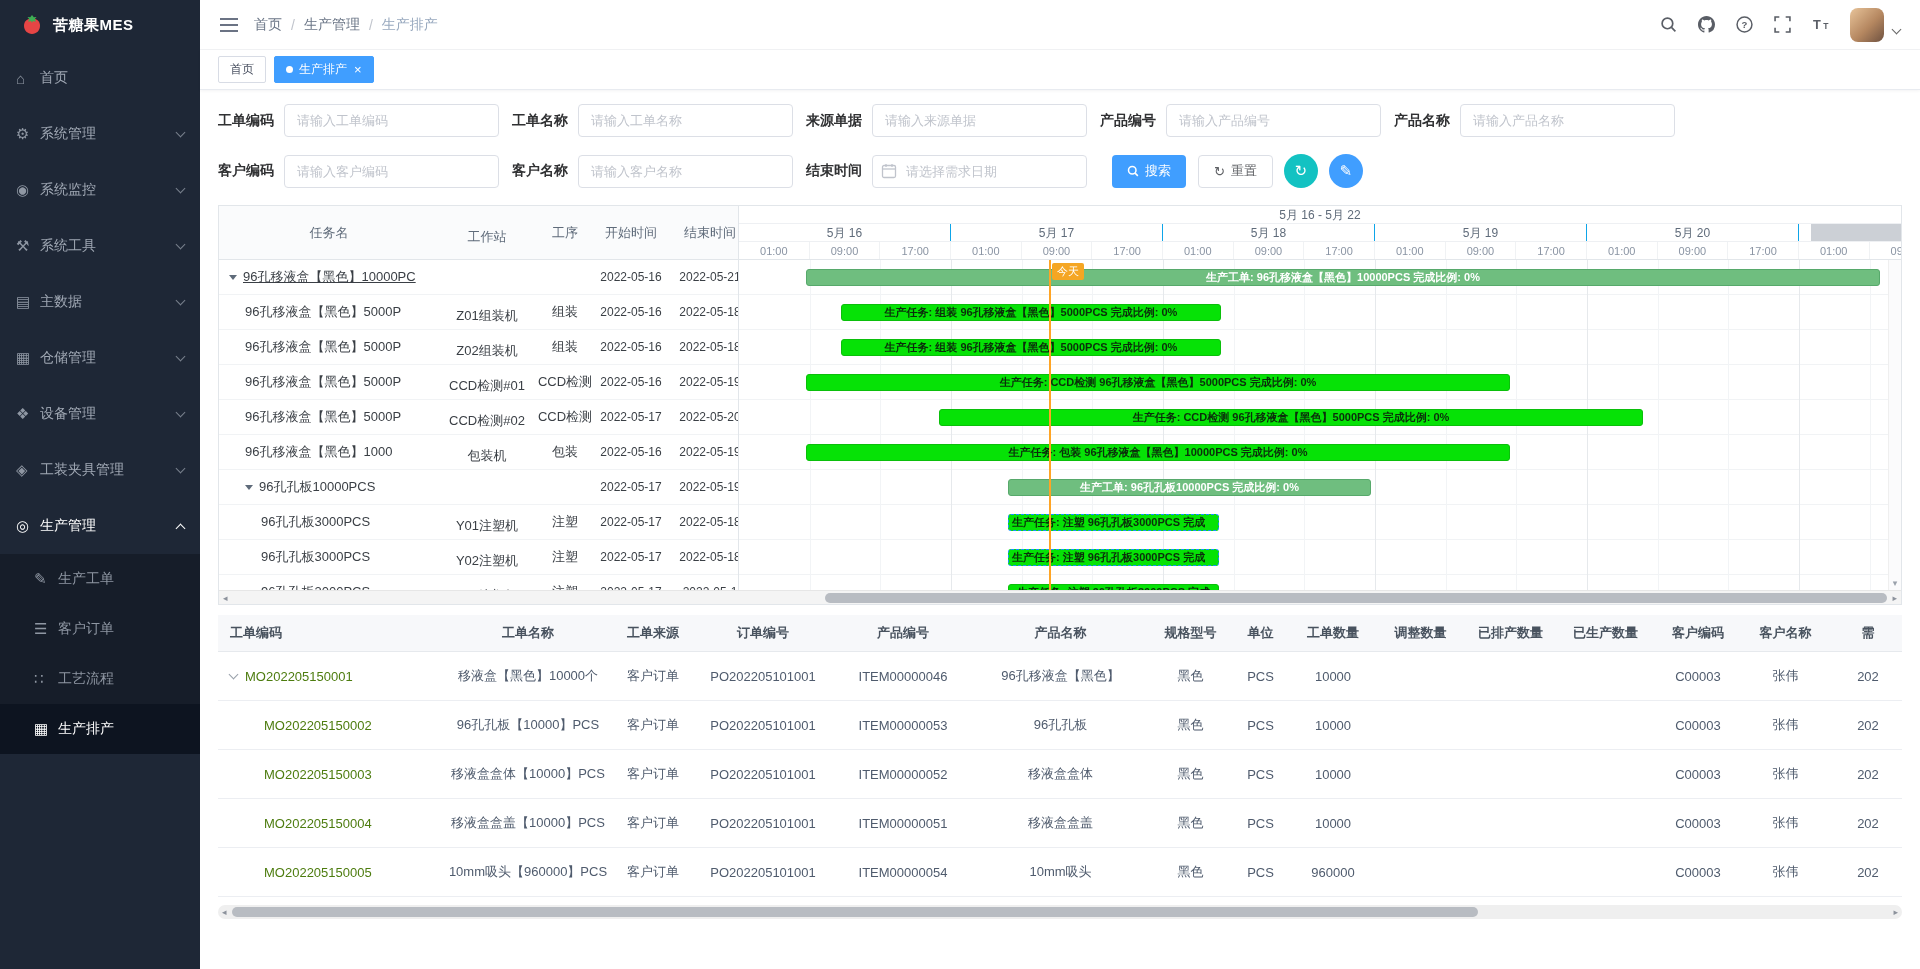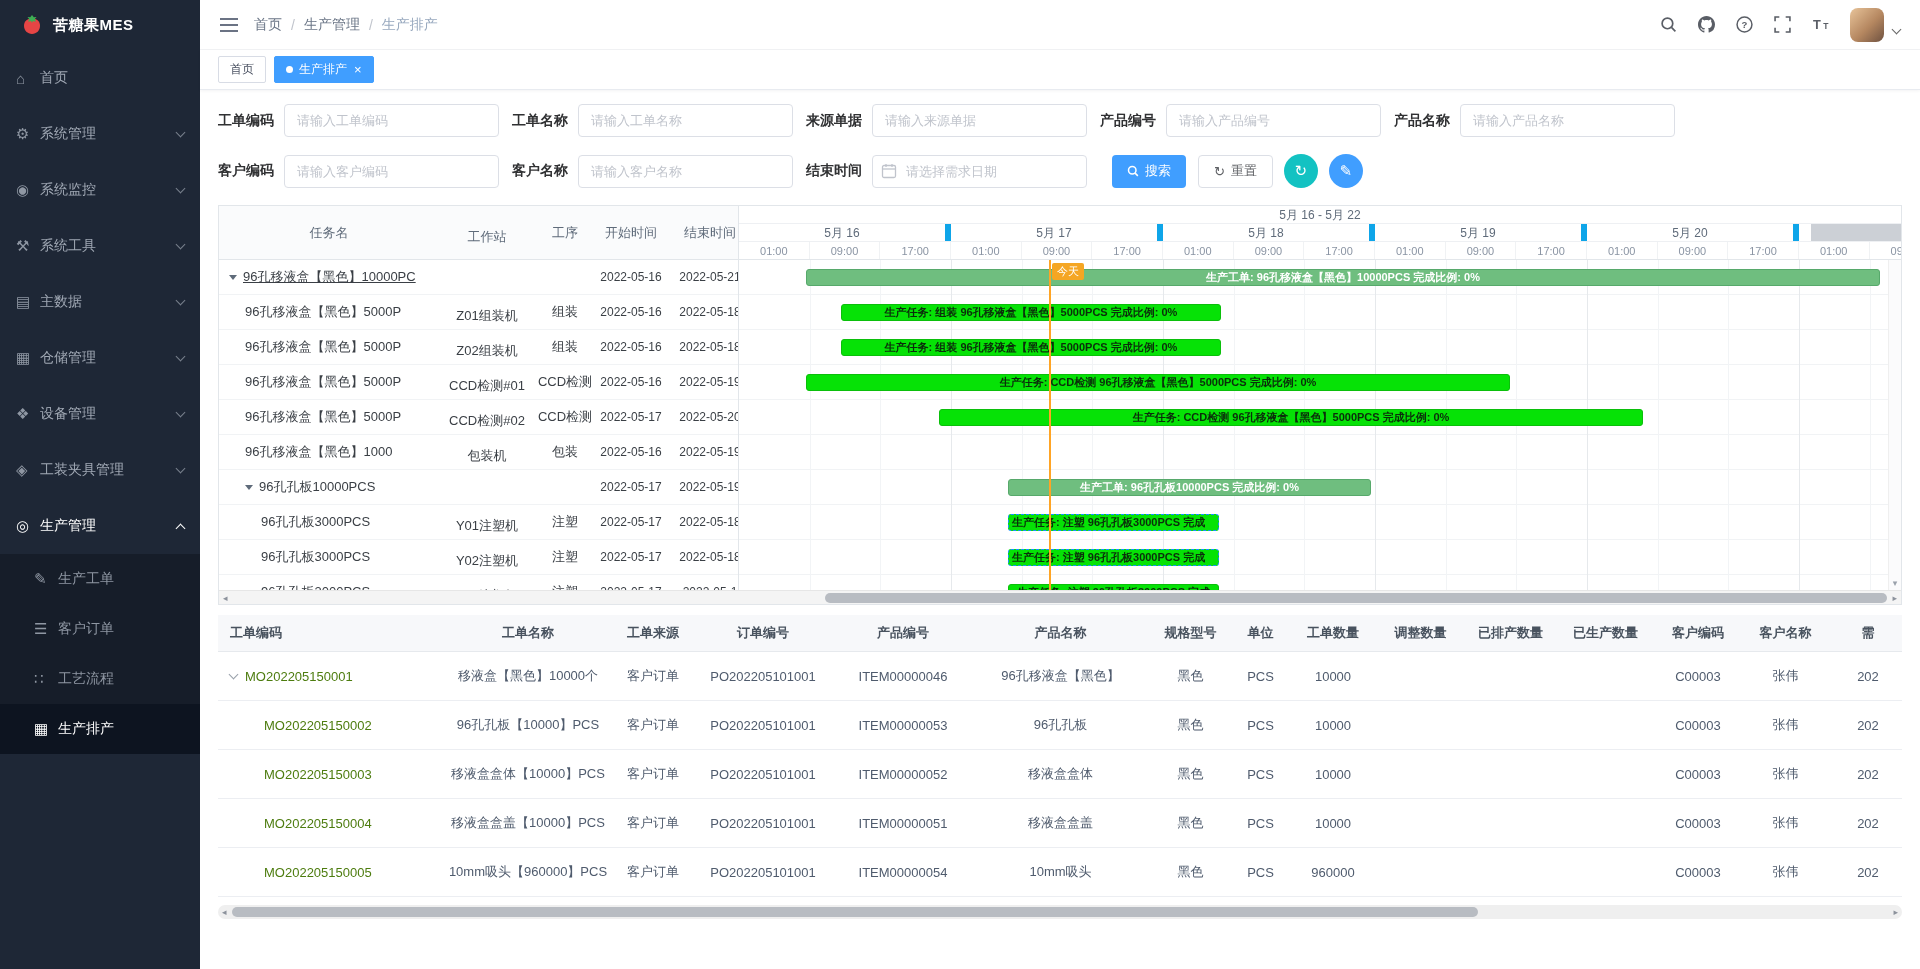--- a/index.html
+++ b/index.html
@@ -76,21 +76,21 @@
 .gl-body{height:330px;overflow:hidden;}
 .gl-row{height:35px;display:flex;align-items:center;border-bottom:1px solid #f1f3f5;font-size:13px;color:#3a3f45;cursor:pointer;}
 .glc{text-align:center;flex:none;overflow:hidden;white-space:nowrap;}
 .gl-row .c-task{display:flex;align-items:center;gap:6px;text-align:left;}
 .gl-row .c-start,.gl-row .c-end{font-size:12px;}
 .tri{width:0;height:0;border-left:4px solid transparent;border-right:4px solid transparent;border-top:5px solid #5f6b7a;flex:none;cursor:pointer;}
 .task-text{overflow:hidden;white-space:nowrap;}
 .gantt-right{flex:1;overflow:hidden;position:relative;min-width:0;}
 .tl-range{height:18px;line-height:18px;text-align:center;font-size:12px;color:#5f6b7a;border-bottom:1px solid #eef0f3;}
 .tl-days{height:18px;display:flex;position:relative;border-bottom:1px solid #eef0f3;}
-.tl-day{width:212px;flex:none;text-align:center;font-size:12px;line-height:18px;color:#5f6b7a;border-right:6px solid #0ea5e9;}
+.tl-day{width:212px;flex:none;text-align:center;font-size:12px;line-height:18px;color:#5f6b7a;border-right:1px solid #0ea5e9;}
 .tl-gray{position:absolute;right:0;top:0;height:17px;width:90px;background:#ccd0d6;}
 .tl-hours{height:18px;display:flex;border-bottom:1px solid #e2e6ea;}
 .tl-hour{width:70.66px;flex:none;text-align:center;font-size:11px;line-height:18px;color:#8a94a3;border-right:1px solid #f0f2f4;}
 .tl-body{position:relative;height:330px;background-image:repeating-linear-gradient(to bottom,transparent 0,transparent 34px,#f1f3f5 34px,#f1f3f5 35px);}
 .vline{position:absolute;top:0;bottom:0;width:1px;background:#f2f4f6;}
 .vline.day{background:#e6e9ec;}
 .today-line{position:absolute;top:0;bottom:0;left:310px;width:2px;background:#ffa425;z-index:3;}
 .today-label{position:absolute;left:313px;top:3px;background:#f5a623;color:#fff;font-size:11px;line-height:17px;padding:0 5px;border-radius:2px;z-index:4;}
 .bar{position:absolute;height:17px;border-radius:3px;display:flex;align-items:center;justify-content:center;overflow:hidden;white-space:nowrap;z-index:2;cursor:pointer;}
 .bar-label{font-size:11px;font-weight:700;}
@@ -502,20 +502,23 @@
                 </div>
                 <div class="bar task" style="left: 102px; width: 380px; top: 79px;">
                   <span class="bar-label">生产任务: 组装 96孔移液盒【黑色】5000PCS 完成比例: 0%</span>
                 </div>
                 <div class="bar task" style="left: 67px; width: 704px; top: 114px;">
                   <span class="bar-label">生产任务: CCD检测 96孔移液盒【黑色】5000PCS 完成比例: 0%</span>
                 </div>
                 <div class="bar task" style="left: 200px; width: 704px; top: 149px;">
                   <span class="bar-label">生产任务: CCD检测 96孔移液盒【黑色】5000PCS 完成比例: 0%</span>
                 </div>
+                <div class="bar task" style="left: 67px; width: 704px; top: 184px;">
+                  <span class="bar-label">生产任务: 包装 96孔移液盒【黑色】10000PCS 完成比例: 0%</span>
+                </div>
                 <div class="bar parent" style="left: 269px; width: 363px; top: 219px;">
                   <span class="bar-label">生产工单: 96孔孔板10000PCS 完成比例: 0%</span>
                 </div>
                 <div class="bar task selected" style="left: 269px; width: 211px; top: 254px;">
                   <span class="bar-label">生产任务: 注塑 96孔孔板3000PCS 完成</span>
                 </div>
                 <div class="bar task selected" style="left: 269px; width: 211px; top: 289px;">
                   <span class="bar-label">生产任务: 注塑 96孔孔板3000PCS 完成</span>
                 </div>
                 <div class="bar task" style="left: 269px; width: 211px; top: 324px;">

